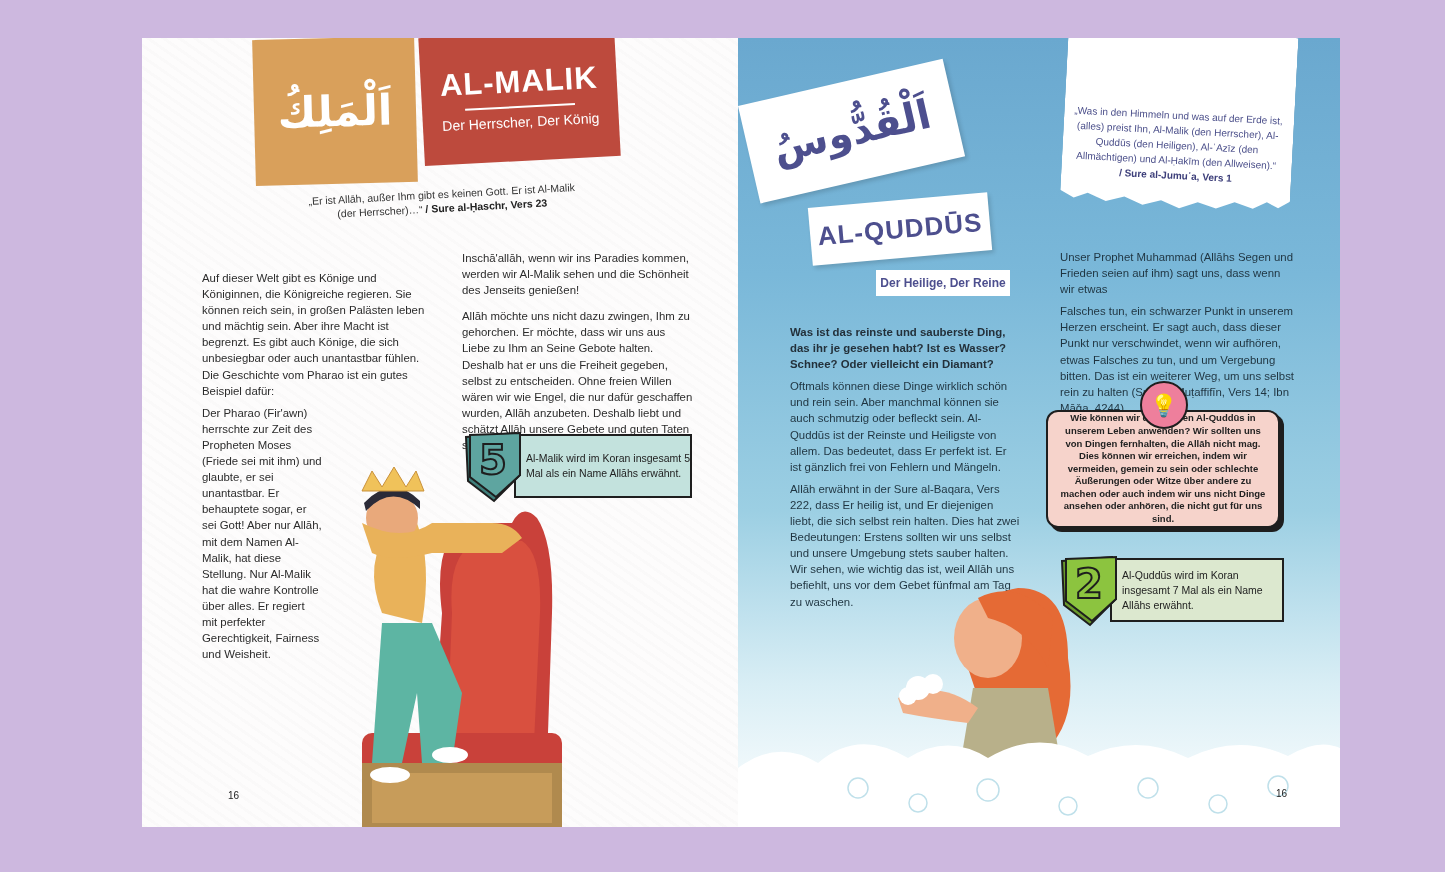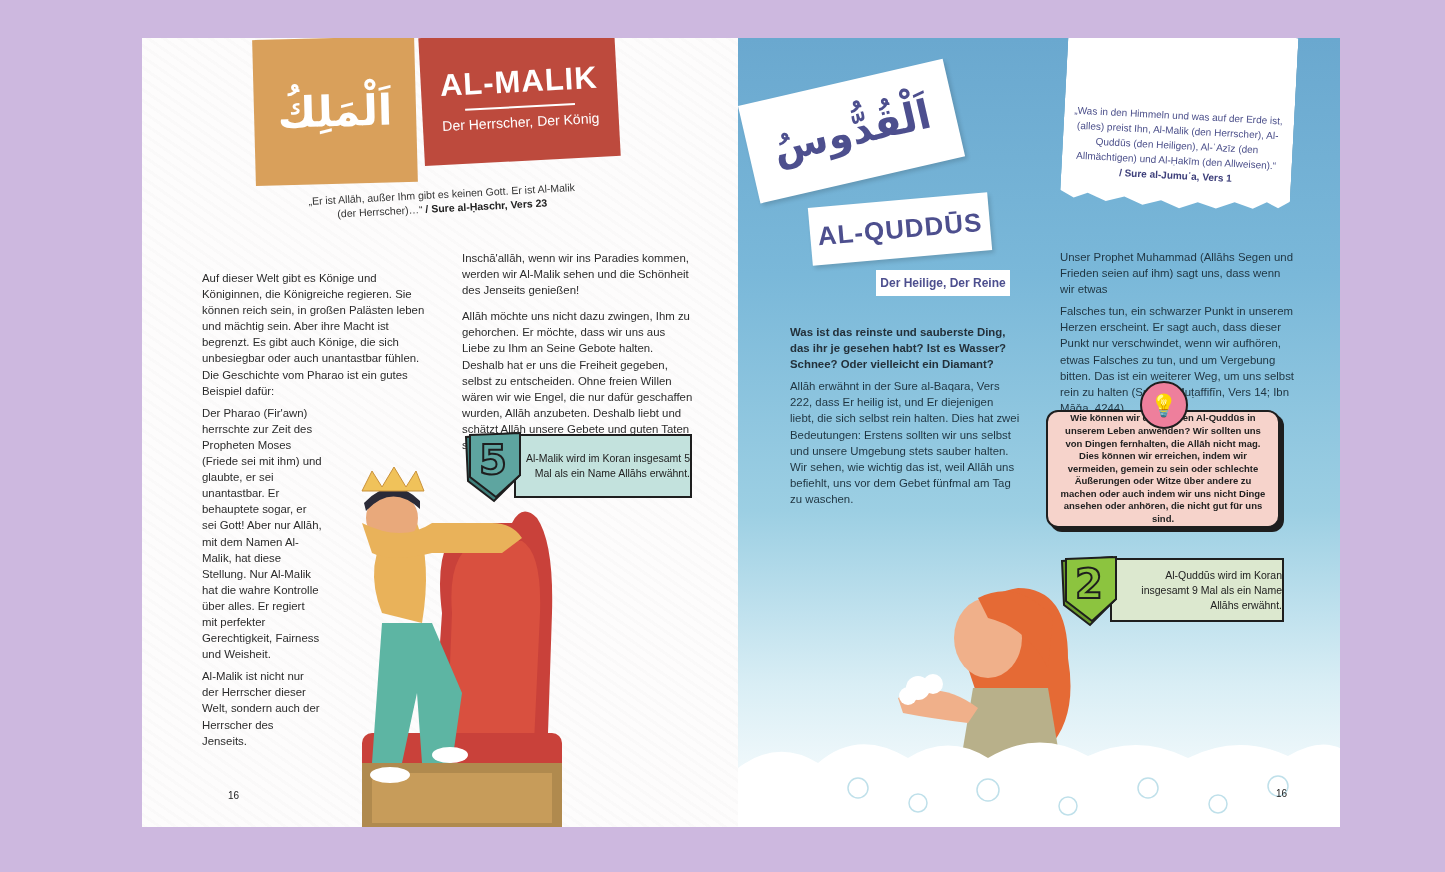--- a/index.html
+++ b/index.html
@@ -16,21 +16,21 @@
   .tile-title .rule{width:110px;height:2px;background:#fff;margin:6px 0 6px;}
   .tile-title .t2{color:#fff;font-family:"Liberation Sans",sans-serif;font-size:14px;}
   .quote-left{left:160px;top:150px;width:280px;text-align:center;font-size:10.5px;color:#333;transform:rotate(-3deg);line-height:1.3;font-family:"Liberation Sans",sans-serif;}
   .quote-left b{color:#222;}
   .body-text{font-family:"Liberation Sans",sans-serif;font-size:11.4px;line-height:16.1px;color:#2b2b2b;}
   .body-text p{margin:0 0 6px 0;}
   .col1{left:60px;top:212px;width:234px;margin-top:20px;}
   .col2{left:320px;top:212px;width:232px;}
   .count-box{height:68px;display:flex;align-items:center;}
   .count-shield{width:62px;height:70px;position:relative;flex:none;}
-  .count-label{border:2px solid #1e1e1e;height:60px;flex:1;display:flex;align-items:center;justify-content:center;text-align:right;font-family:"Liberation Sans",sans-serif;font-size:10.5px;line-height:15px;color:#222;margin-left:-10px;padding-left:10px;}
+  .count-label{border:2px solid #1e1e1e;height:60px;flex:1;display:flex;align-items:center;justify-content:center;text-align:left;font-family:"Liberation Sans",sans-serif;font-size:10.5px;line-height:15px;color:#222;margin-left:-10px;padding-left:10px;}
   .count-num{position:absolute;left:0;top:6px;width:62px;text-align:center;font-family:"DejaVu Sans",sans-serif;font-weight:bold;font-size:40px;color:transparent;-webkit-text-stroke:2px #1e1e1e;}
   .box5{left:320px;top:394px;width:230px;}
   .box5 .count-label{background:#c3e2dd;}
   .pagenum{font-family:"Liberation Sans",sans-serif;font-size:10px;color:#222;}
   .ill-king{left:180px;top:425px;width:260px;height:370px;}
   .banner1{left:0;top:68px;width:210px;height:100px;background:#fff;transform:rotate(-13deg);transform-origin:left top;box-shadow:2px 3px 4px rgba(0,0,0,0.15);display:flex;align-items:center;justify-content:center;}
   .banner1 span{font-size:40px;font-weight:bold;color:#4d4f8e;font-family:"DejaVu Sans",sans-serif;}
   .banner2{left:72px;top:162px;width:180px;height:58px;background:#fff;transform:rotate(-5deg);box-shadow:2px 3px 4px rgba(0,0,0,0.15);display:flex;align-items:center;justify-content:center;}
   .banner2 span{font-family:"Liberation Sans",sans-serif;font-weight:bold;font-size:26px;color:#4d4f8e;letter-spacing:1px;}
   .banner3{left:106px;top:232px;width:134px;height:26px;background:#fff;display:flex;align-items:center;justify-content:center;margin-left:32px;}
@@ -66,21 +66,20 @@
   </div>
 
   <div class="abs quote-left">
     <span>„Er ist Allāh, außer Ihm gibt es keinen Gott. Er ist Al-Malik (der Herrscher)…“</span>
     <b>/ Sure al-Ḥaschr, Vers 23</b>
   </div>
 
   <div class="abs body-text col1">
     <p>Auf dieser Welt gibt es Könige und Königinnen, die Königreiche regieren. Sie können reich sein, in großen Palästen leben und mächtig sein. Aber ihre Macht ist begrenzt. Es gibt auch Könige, die sich unbesiegbar oder auch unantastbar fühlen. Die Geschichte vom Pharao ist ein gutes Beispiel dafür:</p>
     <p style="width:120px;">Der Pharao (Fir'awn) herrschte zur Zeit des Propheten Moses (Friede sei mit ihm) und glaubte, er sei unantastbar. Er behauptete sogar, er sei Gott! Aber nur Allāh, mit dem Namen Al-Malik, hat diese Stellung. Nur Al-Malik hat die wahre Kontrolle über alles. Er regiert mit perfekter Gerechtigkeit, Fairness und Weisheit.</p>
-    <p style="width:118px;">Al-Malik ist nicht nur der Herrscher dieser Welt, sondern auch der Herrscher des Jenseits.</p>
   </div>
 
   <div class="abs body-text col2">
     <p style="margin-bottom:10px;">Inschā'allāh, wenn wir ins Paradies kommen, werden wir Al-Malik sehen und die Schönheit des Jenseits genießen!</p>
     <p>Allāh möchte uns nicht dazu zwingen, Ihm zu gehorchen. Er möchte, dass wir uns aus Liebe zu Ihm an Seine Gebote halten. Deshalb hat er uns die Freiheit gegeben, selbst zu entscheiden. Ohne freien Willen wären wir wie Engel, die nur dafür geschaffen wurden, Allāh anzubeten. Deshalb liebt und schätzt Allāh unsere Gebete und guten Taten sehr.</p>
   </div>
 
   <div class="abs count-box box5">
     <div class="count-shield">
       <svg width="62" height="72" viewBox="0 0 62 72">
@@ -126,20 +125,21 @@
   </div>
 
   <div class="abs torn"></div>
   <div class="abs torn-text">
     <span>„Was in den Himmeln und was auf der Erde ist, (alles) preist Ihn, Al-Malik (den Herrscher), Al-Quddūs (den Heiligen), Al-ʿAzīz (den Allmächtigen) und Al-Ḥakīm (den Allweisen).“</span><br>
     <b>/ Sure al-Jumuʿa, Vers 1</b>
   </div>
 
   <div class="abs body-text rt-text rcol1">
     <p class="lead">Was ist das reinste und sauberste Ding, das ihr je gesehen habt? Ist es Wasser? Schnee? Oder vielleicht ein Diamant?</p>
+    <p>Oftmals können diese Dinge wirklich schön und rein sein. Aber manchmal können sie auch schmutzig oder befleckt sein. Al-Quddūs ist der Reinste und Heiligste von allem. Das bedeutet, dass Er perfekt ist. Er ist gänzlich frei von Fehlern und Mängeln.</p>
     <p>Allāh erwähnt in der Sure al-Baqara, Vers 222, dass Er heilig ist, und Er diejenigen liebt, die sich selbst rein halten. Dies hat zwei Bedeutungen: Erstens sollten wir uns selbst und unsere Umgebung stets sauber halten. Wir sehen, wie wichtig das ist, weil Allāh uns befiehlt, uns vor dem Gebet fünfmal am Tag zu waschen.</p>
   </div>
 
   <div class="abs body-text rt-text rcol2">
     <p>Unser Prophet Muhammad (Allāhs Segen und Frieden seien auf ihm) sagt uns, dass wenn wir etwas</p>
     <p>Falsches tun, ein schwarzer Punkt in unserem Herzen erscheint. Er sagt auch, dass dieser Punkt nur verschwindet, wenn wir aufhören, etwas Falsches zu tun, und um Vergebung bitten. Das ist ein weiterer Weg, um uns selbst rein zu halten (Sure al-Muṭaffifīn, Vers 14; Ibn Māǧa, 4244).</p>
   </div>
 
   <div class="abs tip-icon">💡</div>
   <div class="abs tip-box">
@@ -147,21 +147,21 @@
   </div>
 
   <div class="abs count-box box2">
     <div class="count-shield">
       <svg width="62" height="72" viewBox="0 0 62 72">
         <path d="M4 6 L54 2 L58 44 L32 70 L6 50 Z" fill="#6a9a2c" stroke="#1e1e1e" stroke-width="2"></path>
         <path d="M8 4 L58 2 L58 44 L34 66 L8 46 Z" fill="#8cc43f" stroke="#1e1e1e" stroke-width="2"></path>
       </svg>
       <div class="count-num">2</div>
     </div>
-    <div class="count-label">Al-Quddūs wird im Koran insgesamt 9 Mal als ein Name Allāhs erwähnt.</div>
+    <div class="count-label">Al-Quddūs wird im Koran insgesamt 7 Mal als ein Name Allāhs erwähnt.</div>
   </div>
 
   <div class="abs ill-girl">
     <svg width="220" height="220" viewBox="0 0 220 220">
       <path d="M90 110 Q80 40 140 30 Q190 30 190 100 Q200 160 170 190 L120 200 Z" fill="#e56a35"></path>
       <ellipse cx="110" cy="80" rx="34" ry="40" fill="#f0b08a"></ellipse>
       <path d="M100 40 Q140 20 175 60 L170 110 Q150 70 110 60 Z" fill="#e56a35"></path>
       <path d="M95 130 L170 130 L185 220 L80 220 Z" fill="#b8b08a"></path>
       <path d="M20 140 Q60 120 100 150 L90 165 Q50 160 25 155 Z" fill="#f0b08a"></path>
       <circle cx="40" cy="130" r="12" fill="#ffffff"></circle>

